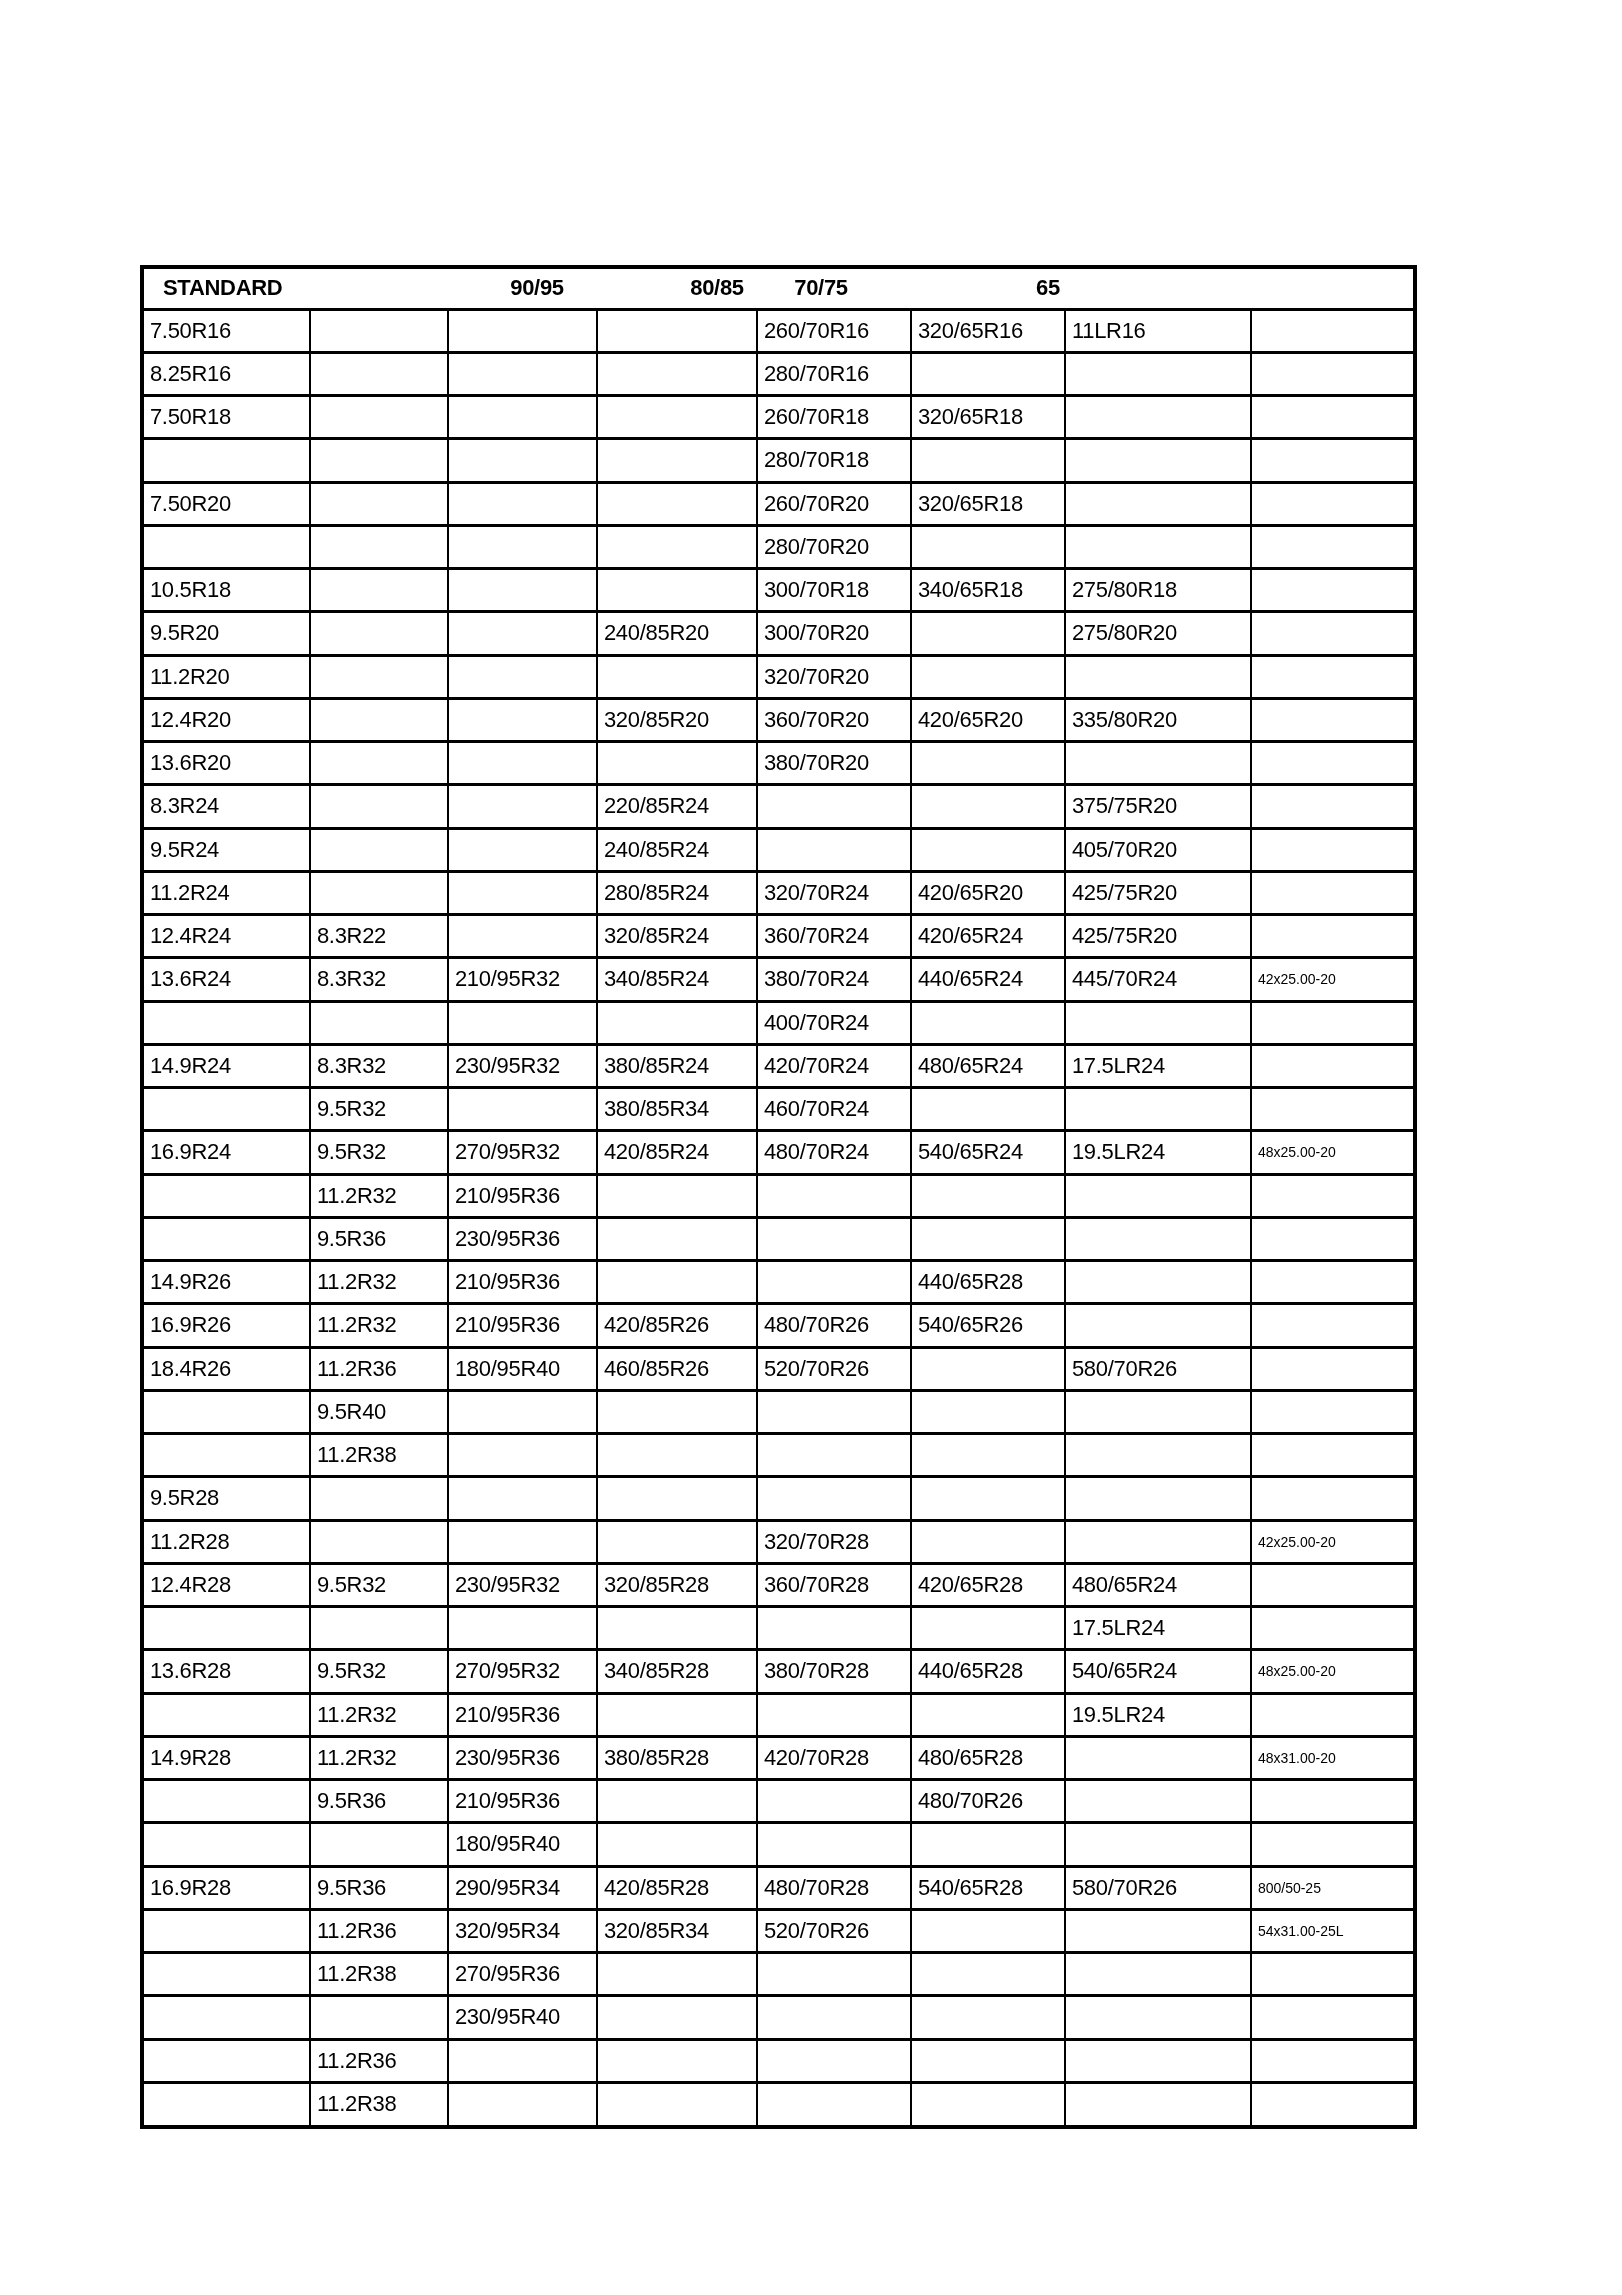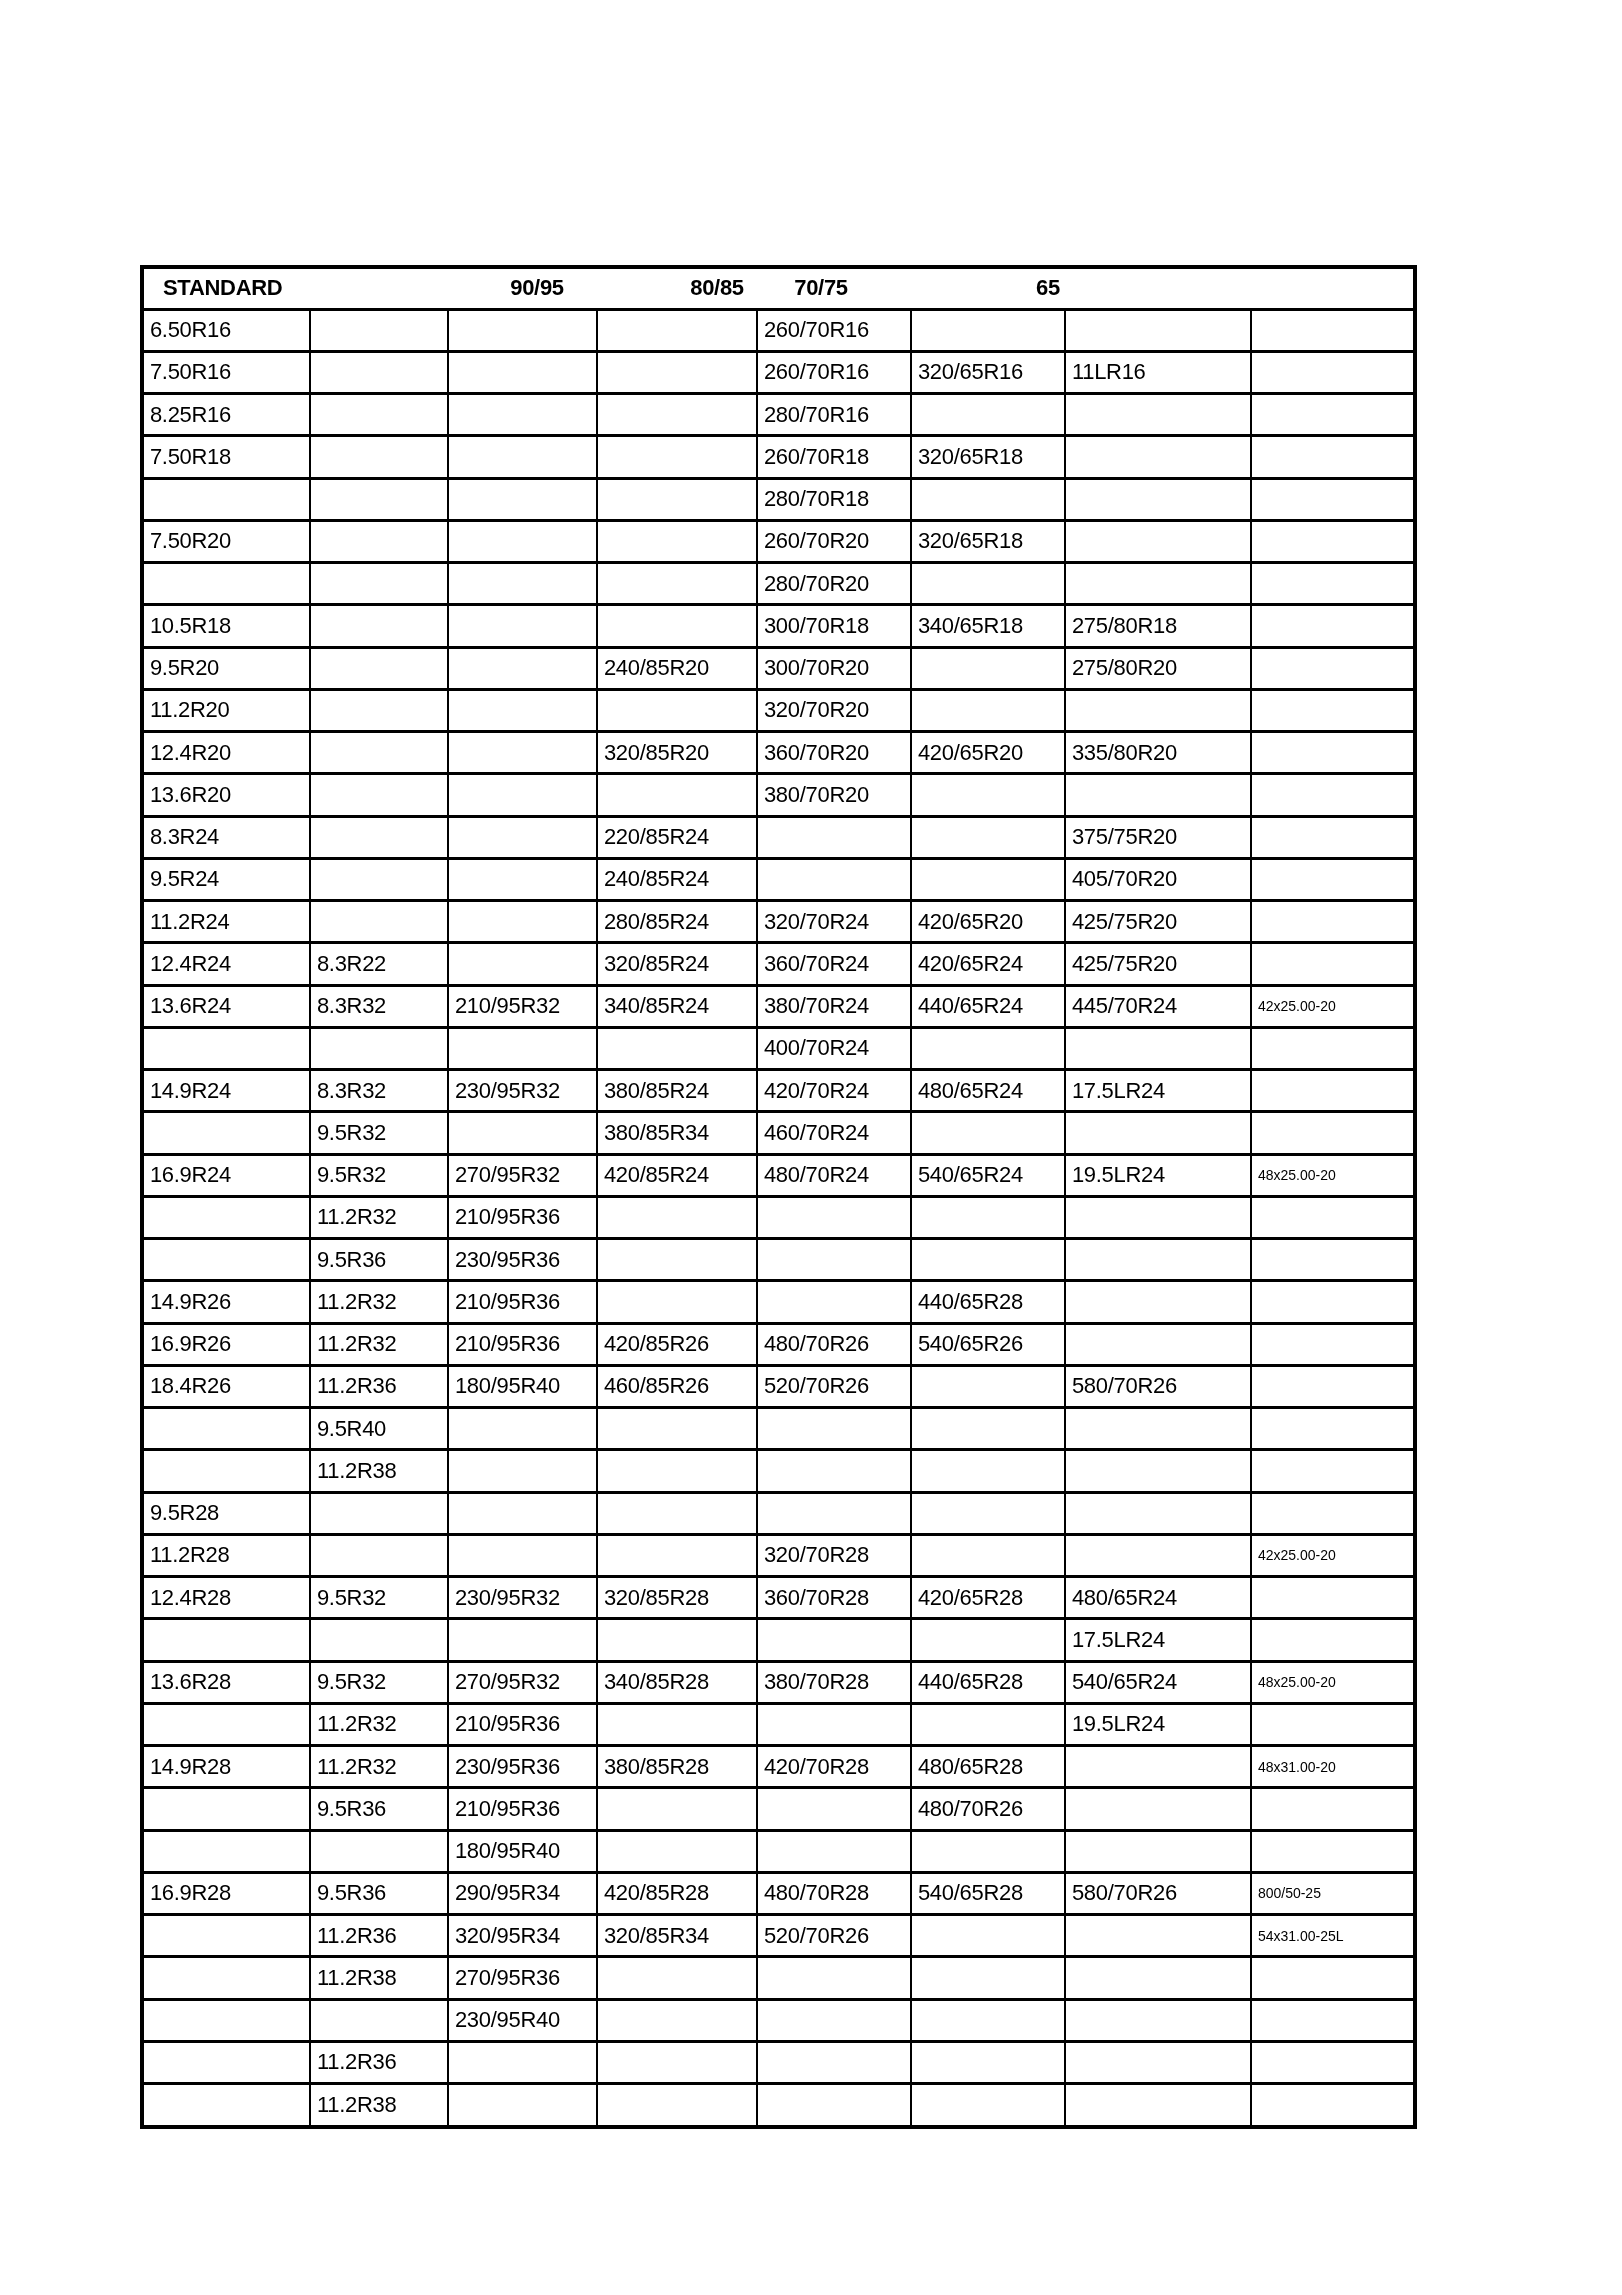--- a/index.html
+++ b/index.html
@@ -78,30 +78,20 @@
   <tbody>
     <tr class="header-row">
       <td colspan="8">
         <span class="hdr-label hdr-standard">STANDARD</span>
         <span class="hdr-label hdr-c hdr-9095">90/95</span>
         <span class="hdr-label hdr-c hdr-8085">80/85</span>
         <span class="hdr-label hdr-c hdr-7075">70/75</span>
         <span class="hdr-label hdr-c hdr-65">65</span>
       </td>
     </tr>
-  <tr>
-        <td>6.50R16</td>
-        <td></td>
-        <td></td>
-        <td></td>
-        <td>260/70R16</td>
-        <td></td>
-        <td></td>
-        <td class="small"></td>
-      </tr>
       <tr>
         <td>7.50R16</td>
         <td></td>
         <td></td>
         <td></td>
         <td>260/70R16</td>
         <td>320/65R16</td>
         <td>11LR16</td>
         <td class="small"></td>
       </tr>

